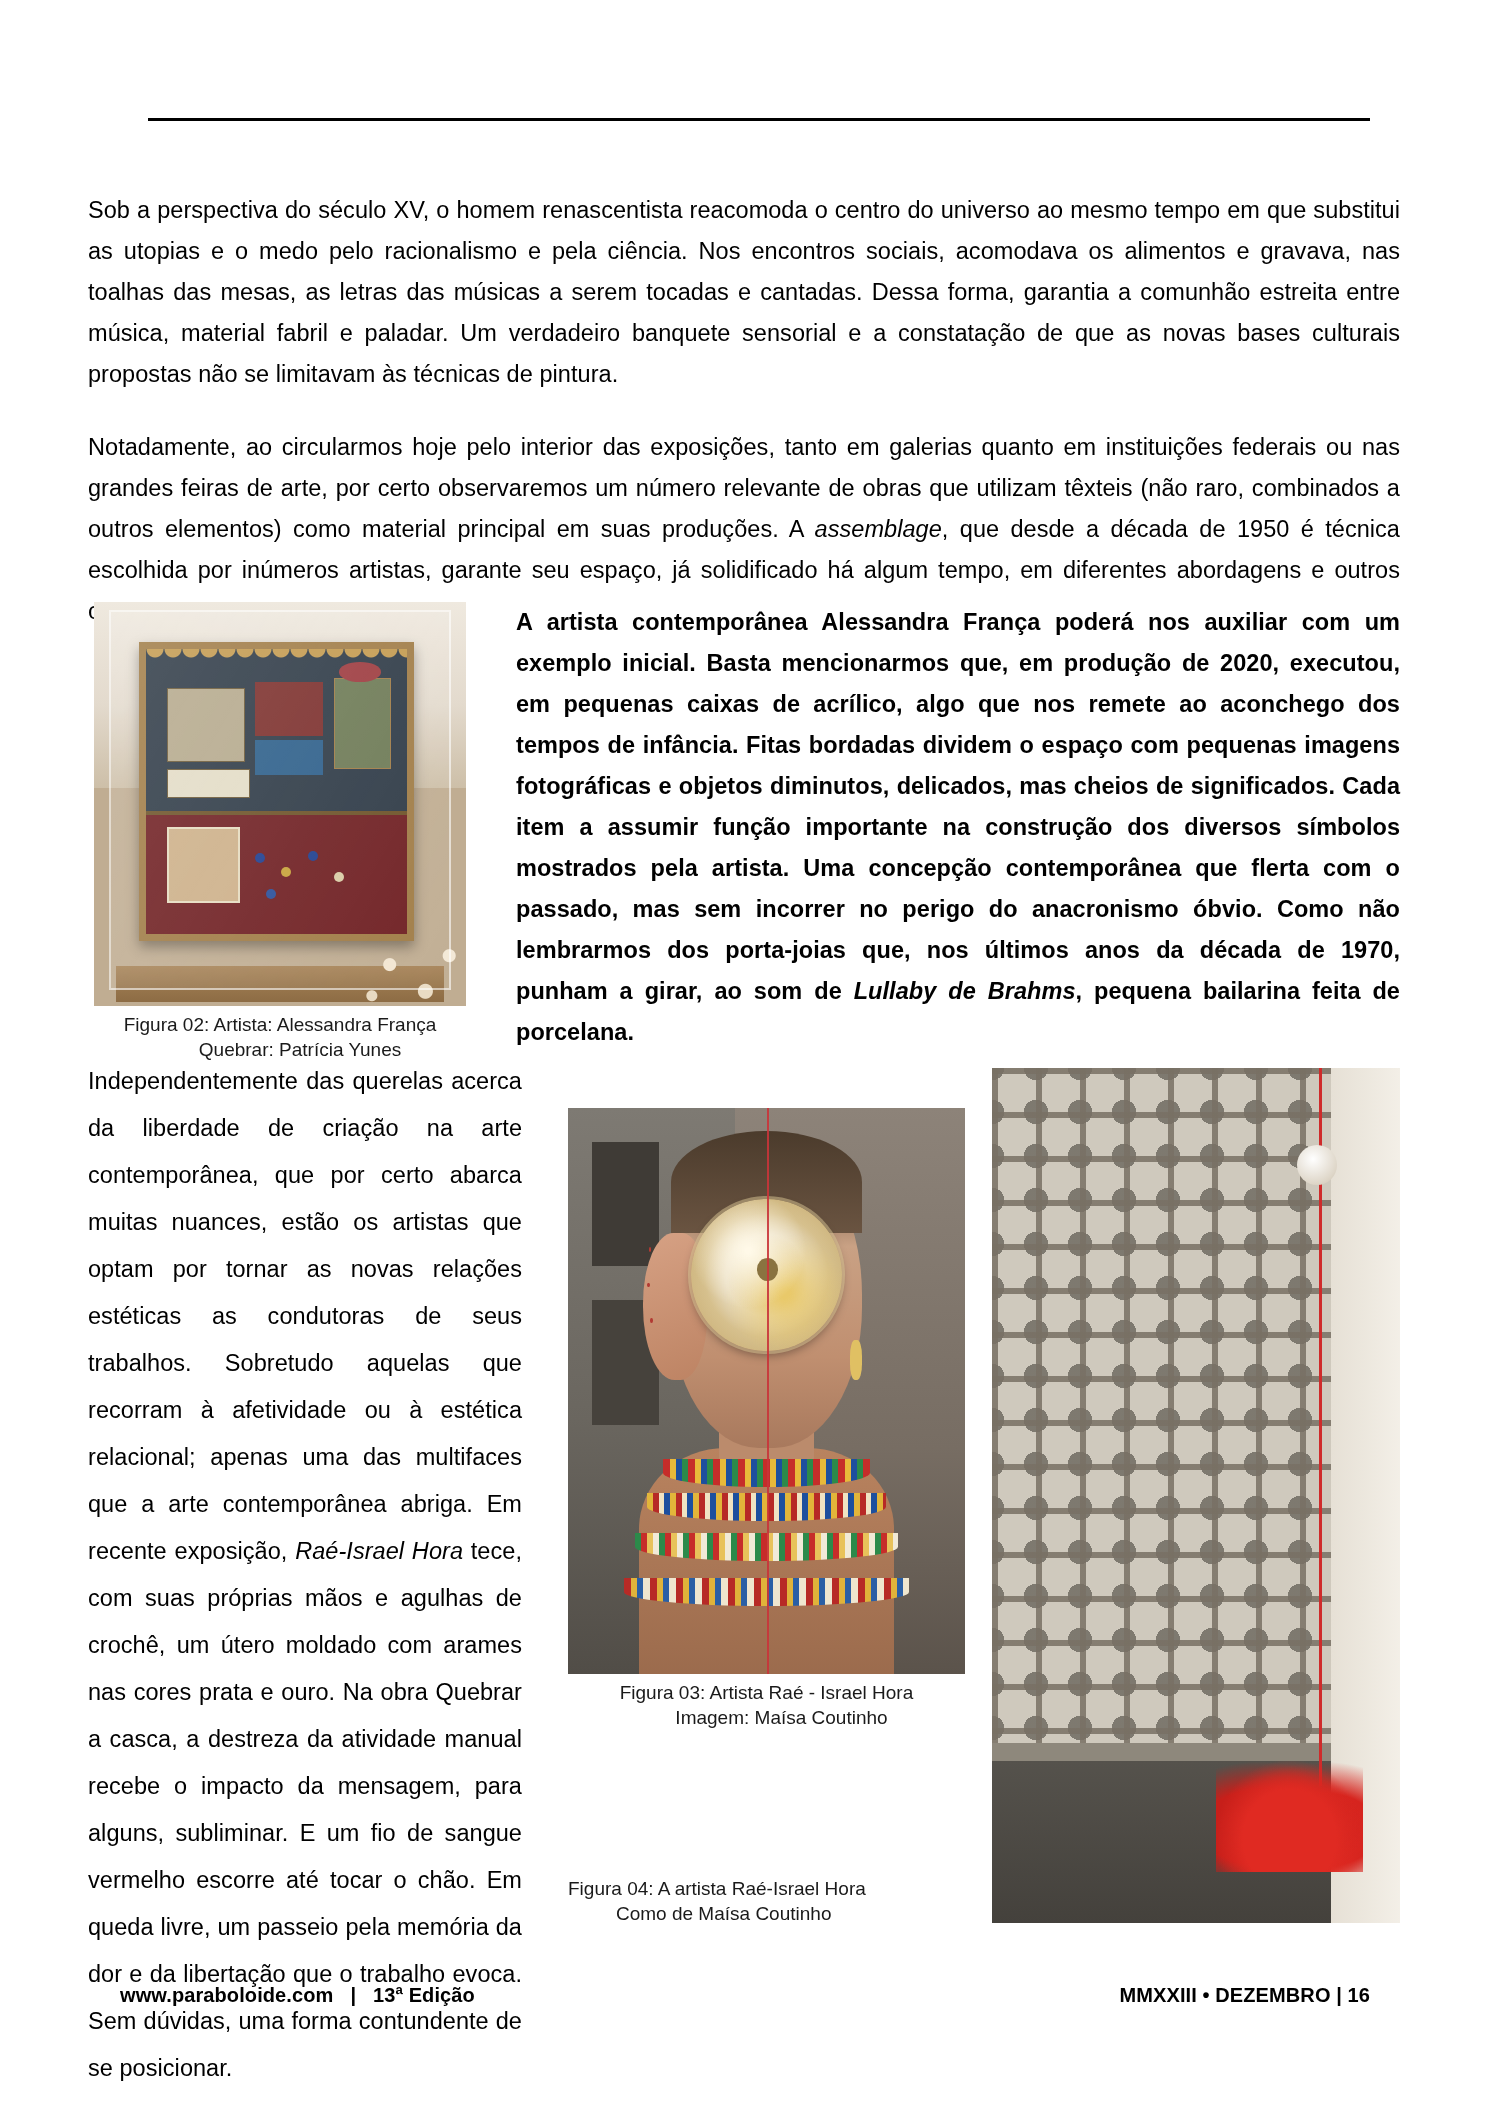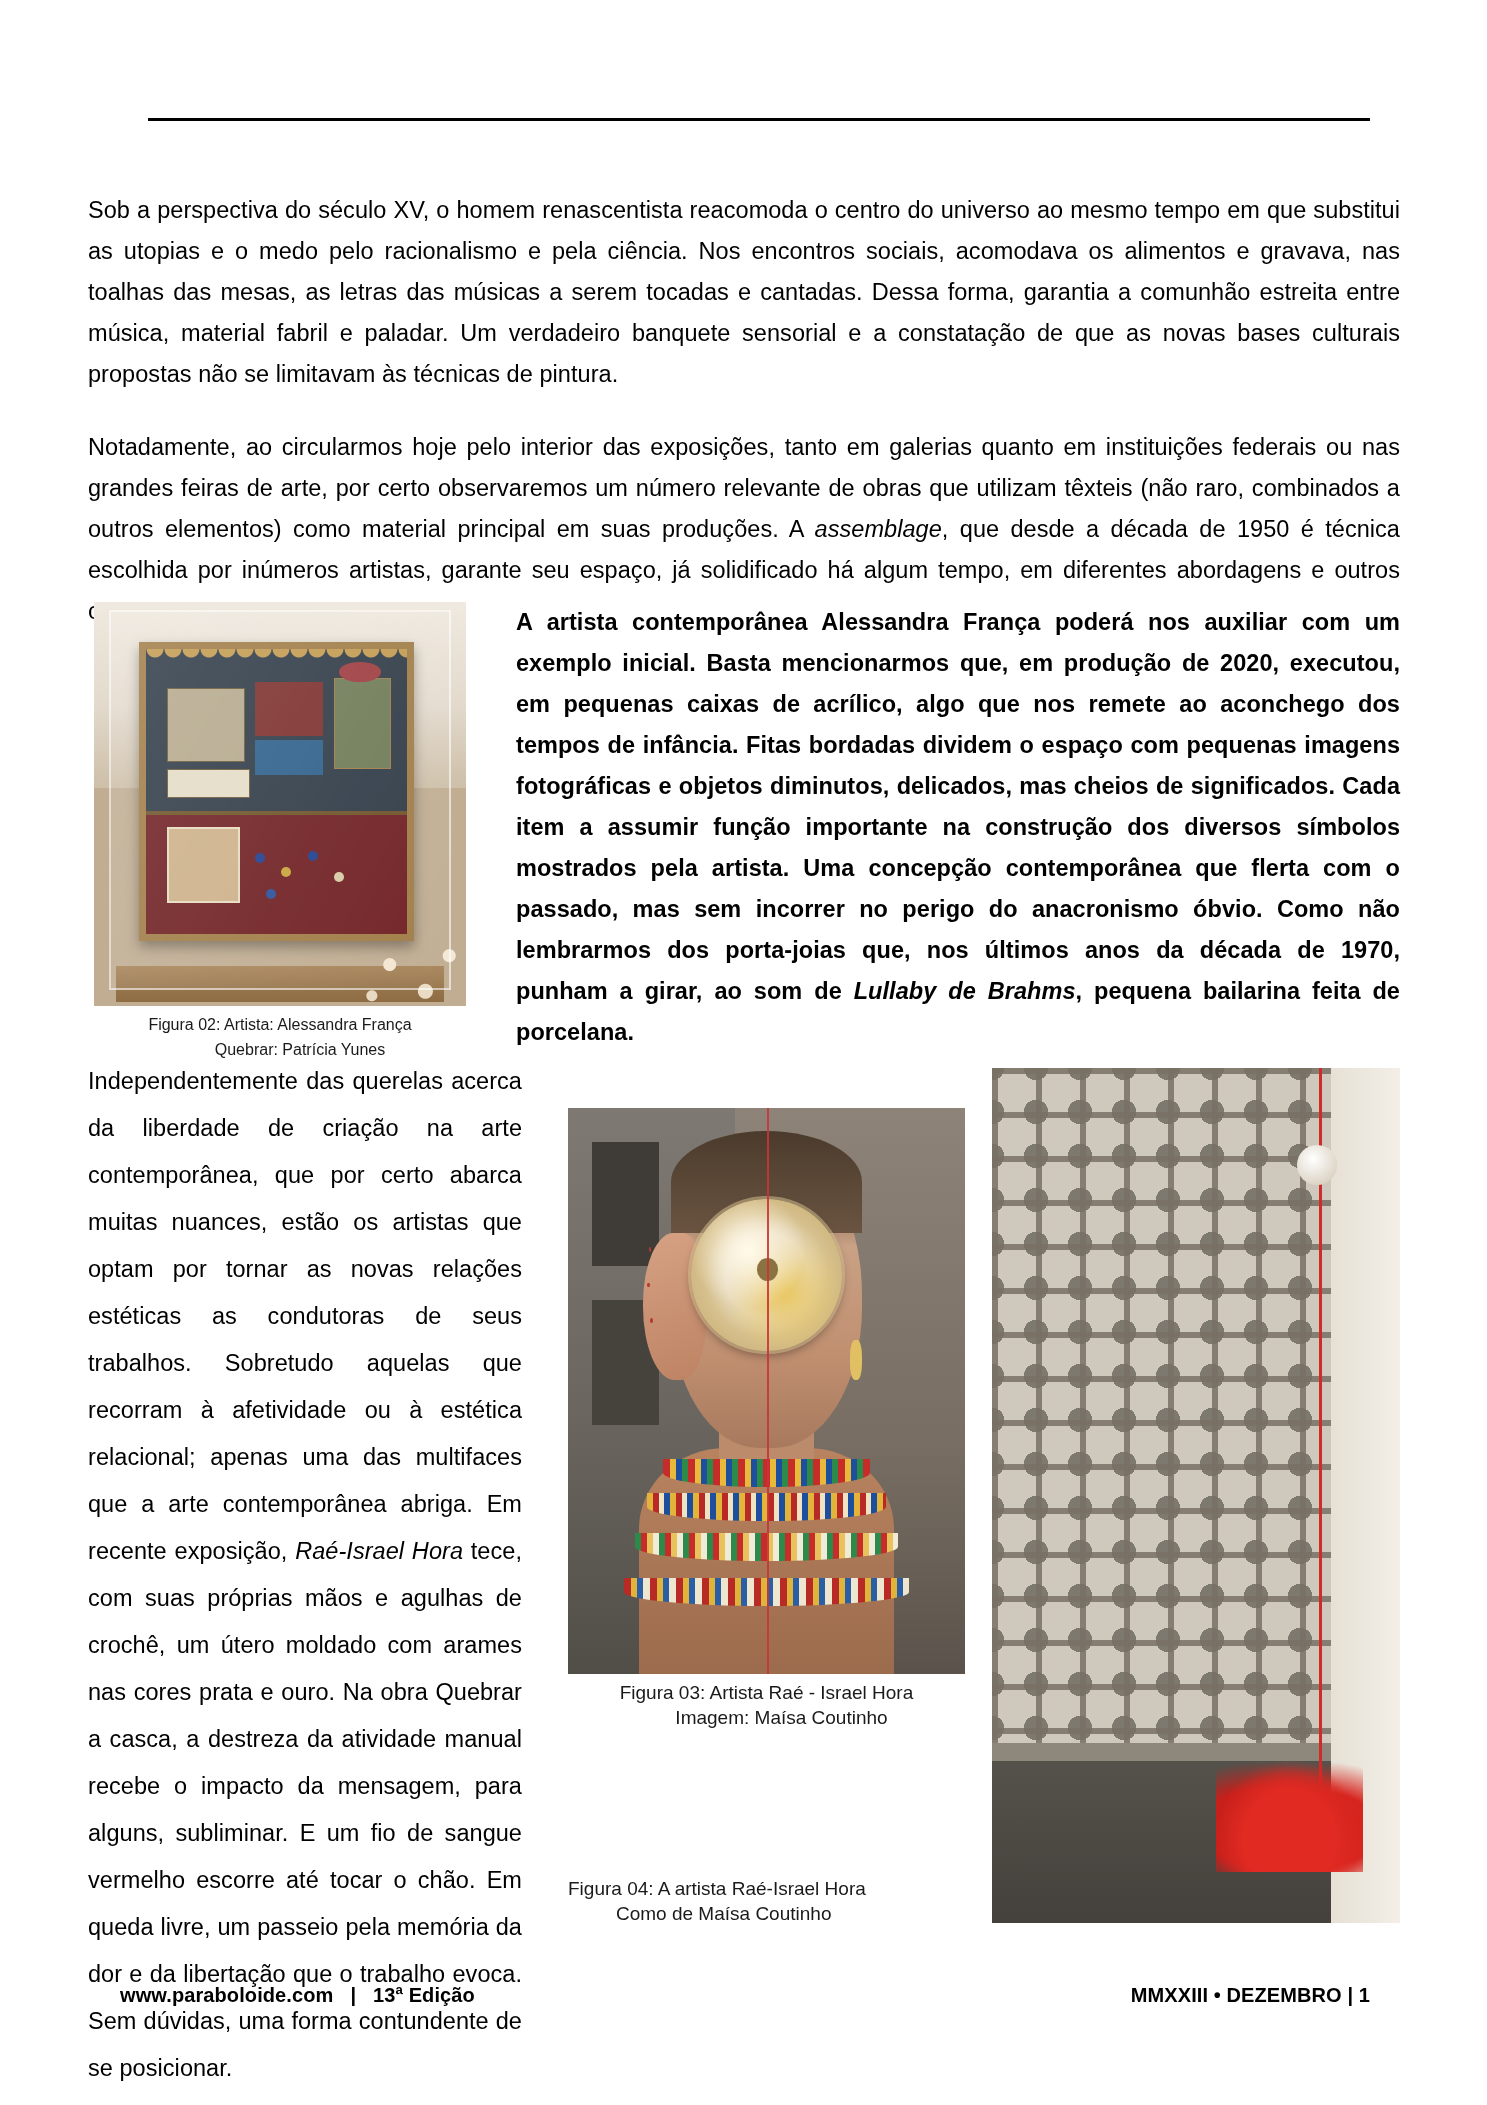--- a/index.html
+++ b/index.html
@@ -59,21 +59,21 @@
   .fig02-img {
     width: 372px;
     height: 404px;
     position: relative;
     overflow: hidden;
     background: #cdbba6;
   }
   .fig02-caption {
     margin-top: 6px;
     width: 372px;
-    font-size: 16px;
+    font-size: 19px;
     line-height: 25px;
     text-align: center;
     color: #1a1a1a;
   }
   .fig02-caption .l2 { display: block; padding-left: 40px; }
 
   
   .col-right-top {
     position: absolute;
     left: 516px;
@@ -438,16 +438,16 @@
     </div>
   </div>
 
   <div class="fig04-caption">
     <span>Figura 04: A artista Raé-Israel Hora</span>
     <span class="l2">Como de Maísa Coutinho</span>
   </div>
 
   <div class="footer">
     <div class="footer-left">www.paraboloide.com   |   13ª Edição</div>
-    <div class="footer-right">MMXXIII • DEZEMBRO | 1</div>
+    <div class="footer-right">MMXXIII • DEZEMBRO | 16</div>
   </div>
 
 </div>
 
 </body></html>

